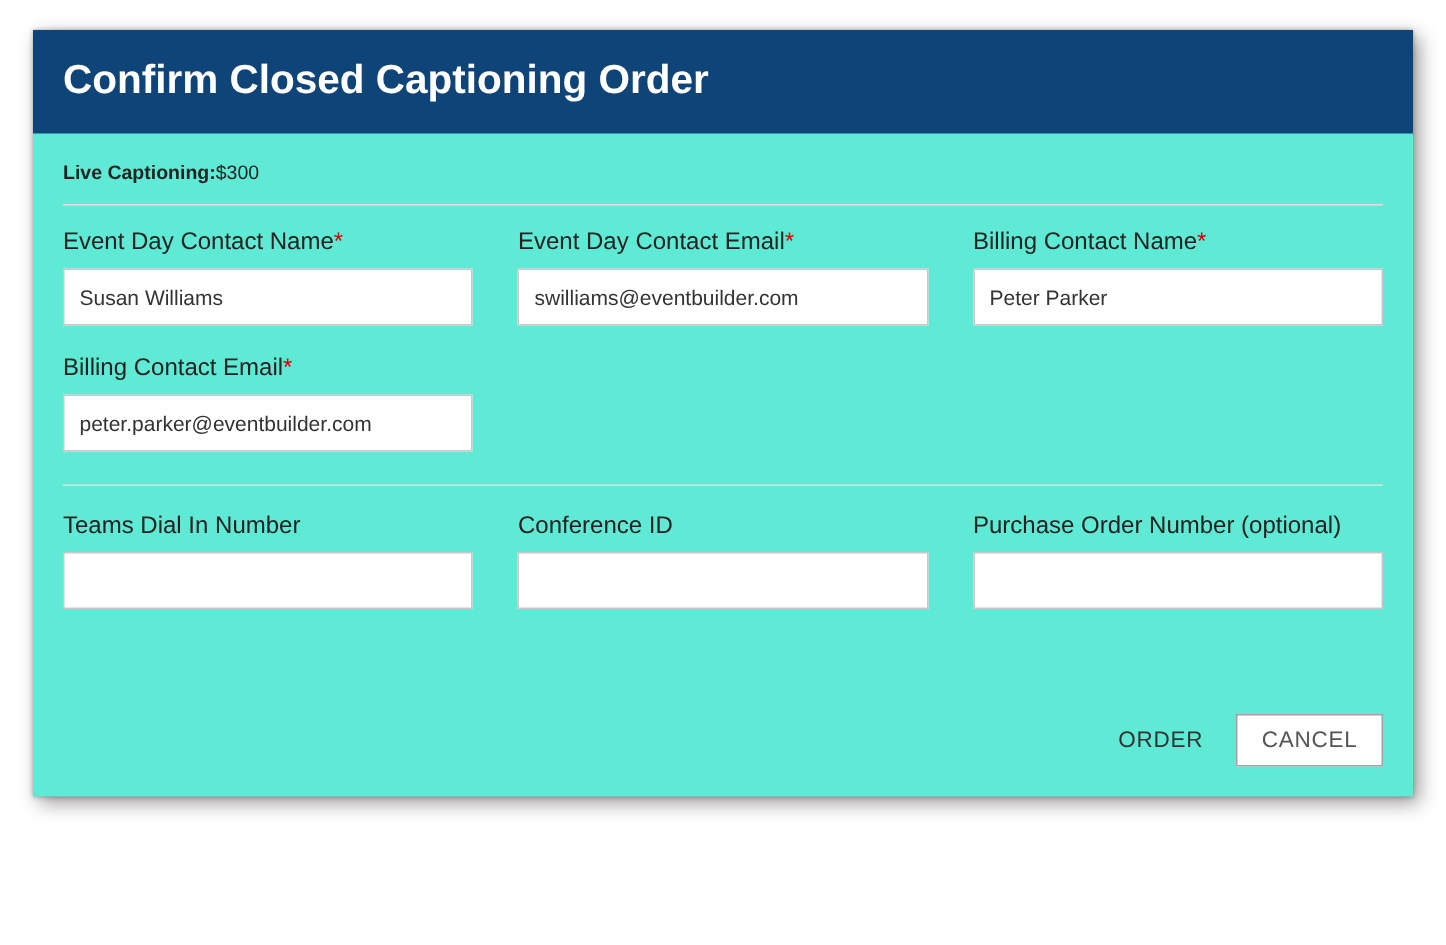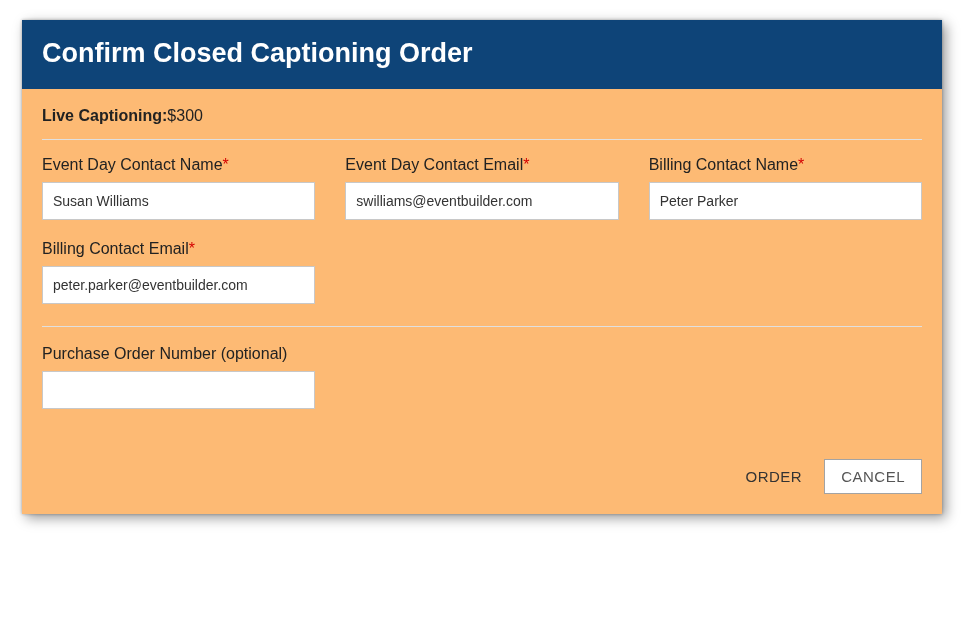--- a/index.html
+++ b/index.html
@@ -8,37 +8,37 @@
       padding: 0;
     }
     body {
       font-family: "Segoe UI", Arial, sans-serif;
       background: #ffffff;
       padding: 20px;
     }
     .dialog {
       width: 920px;
       margin: 0 auto;
-      background: #fdba74;
+      background: #5eead4;
       box-shadow: 4px 4px 12px rgba(0,0,0,0.4), 0 0 3px rgba(0,0,0,0.3);
     }
     .dialog-header {
       background: #0e4478;
       color: #ffffff;
       padding: 18px 20px 20px 20px;
     }
     .dialog-header h1 {
       font-size: 27px;
       font-weight: 600;
     }
     .dialog-body {
       padding: 18px 20px 20px 20px;
     }
     .summary-line {
-      font-size: 16px;
+      font-size: 13px;
       color: #222;
       margin-bottom: 14px;
     }
     .summary-line .label {
       font-weight: 700;
     }
     .divider {
       border: none;
       border-top: 1px solid #e0e0e0;
       margin: 10px 0 16px 0;
@@ -146,21 +146,29 @@
         </label>
         <input type="text" class="text-input" value="peter.parker@eventbuilder.com" style="">
       </div>
 
     </div>
 
     <hr class="divider wide">
 
     <div class="form-grid">
 
+      <div class="field-group">
+        <label class="field-label">Teams Dial In Number</label>
+        <input type="text" class="text-input" value="" style="">
+      </div>
 
+      <div class="field-group">
+        <label class="field-label">Conference ID</label>
+        <input type="text" class="text-input" value="" style="">
+      </div>
 
       <div class="field-group">
         <label class="field-label">Purchase Order Number (optional)</label>
         <input type="text" class="text-input" value="" style="">
       </div>
 
       <div></div>
 
     </div>
 

